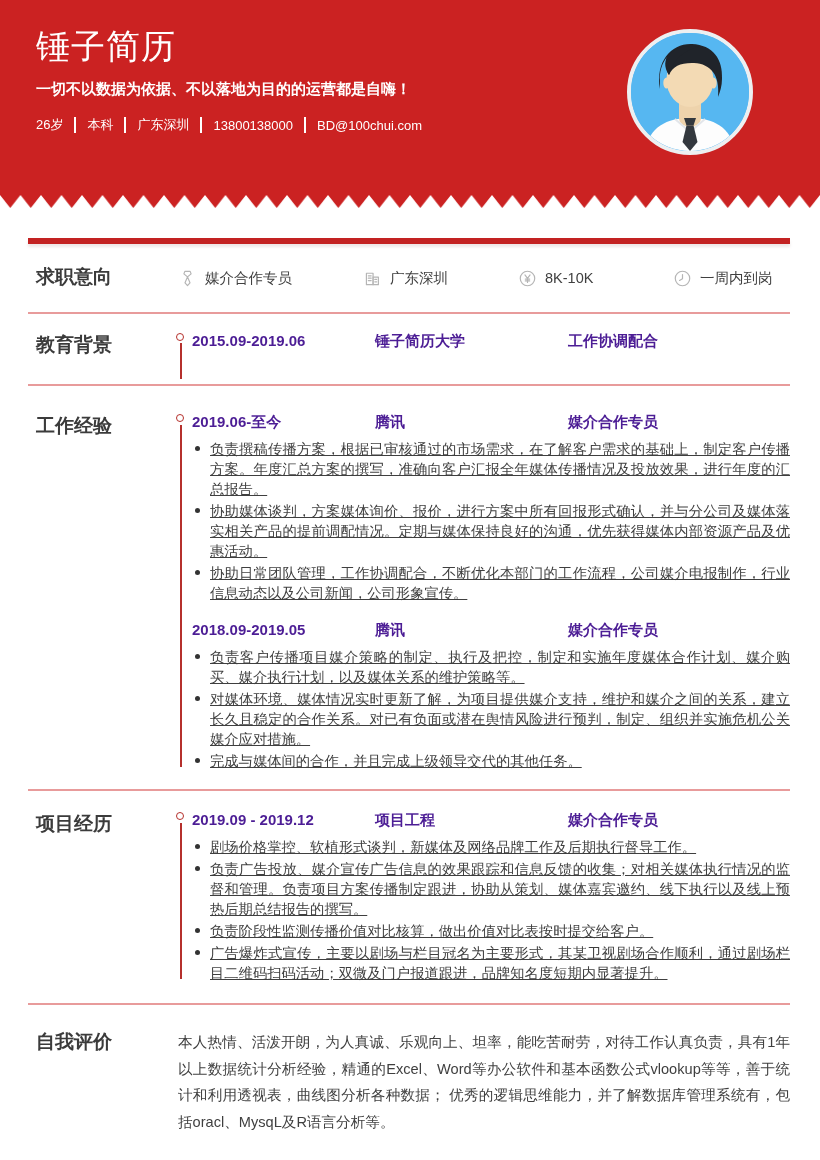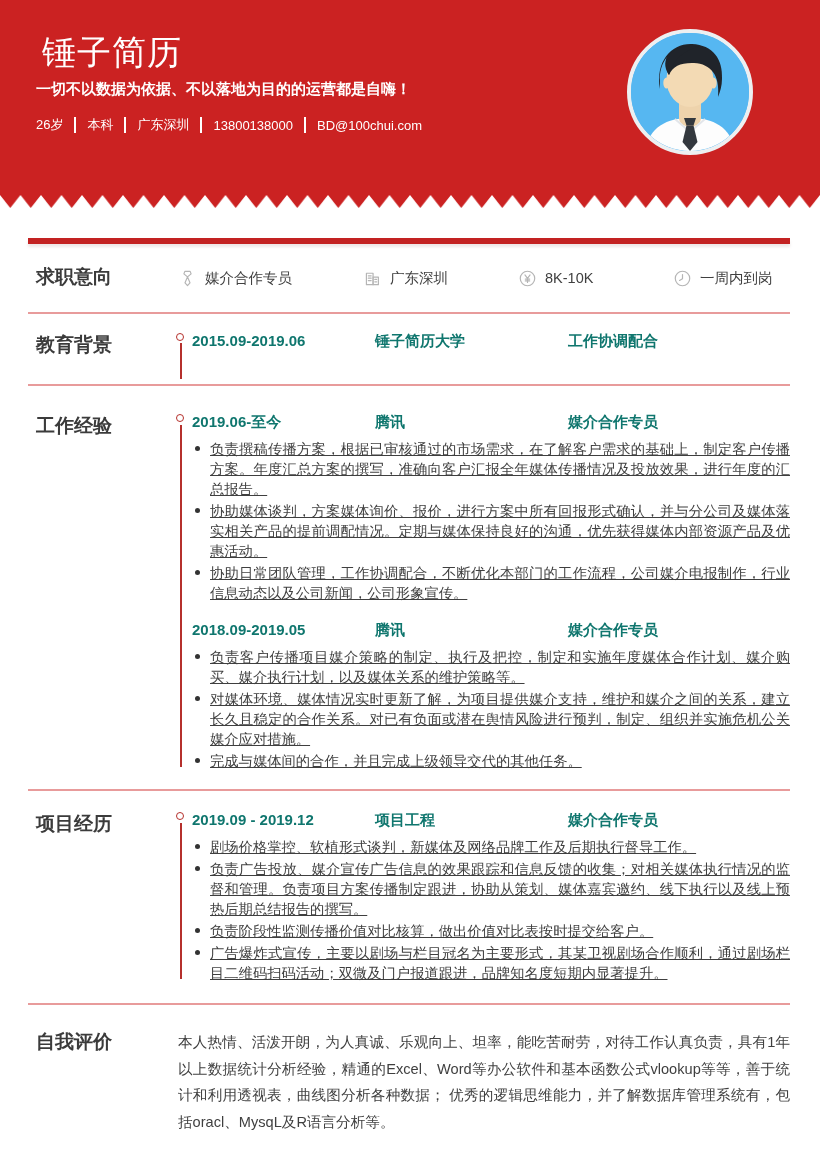--- a/index.html
+++ b/index.html
@@ -5,21 +5,21 @@
   html,body { margin:0; padding:0; background:#fff; }
   .page {
     position:relative; width:820px; height:1160px; margin:0 auto;
     background:#ffffff; overflow:hidden;
     font-family:"Liberation Sans","DejaVu Sans",sans-serif;
     color:#3f3f3f;
   }
 
   
   .hero { position:relative; height:195px; background:#cb2222; color:#fff; }
-  .hero-title { position:absolute; left:36px; top:24px; margin:6px; font-size:34px; font-weight:500; letter-spacing:1px; }
+  .hero-title { position:absolute; left:36px; top:24px; margin:0; font-size:34px; font-weight:500; letter-spacing:1px; }
   .hero-subtitle { position:absolute; left:36px; top:80px; margin:0; font-size:15px; font-weight:700; }
   .hero-info { position:absolute; left:36px; top:116px; display:flex; align-items:center; font-size:13px; }
   .pipe { width:2px; height:16px; background:#ffffff; margin:0 11px; }
 
   .avatar {
     position:absolute; left:627px; top:29px; width:126px; height:126px;
     border-radius:50%; box-sizing:border-box; border:4px solid #edeff1;
     background:#56b7f1; overflow:hidden;
   }
   .avatar svg { display:block; width:118px; height:118px; }
@@ -46,21 +46,21 @@
         stroke-width:1.25; stroke-linecap:round; stroke-linejoin:round; }
 
   
   .timeline { position:relative; padding-left:14px; }
   .timeline::before { content:""; position:absolute; left:2px; top:14px; bottom:4px;
                       width:1.5px; background:#b5302c; }
   .timeline::after { content:""; position:absolute; left:-2px; top:3px; width:6px; height:6px;
                      border:1.6px solid #b5302c; border-radius:50%; background:#fff; }
 
   .entry-header { display:grid; grid-template-columns:183px 193px auto;
-                  font-size:15px; font-weight:700; color:#0f766e; line-height:21px; }
+                  font-size:15px; font-weight:700; color:#4c1d95; line-height:21px; }
 
   .bullets { list-style:none; margin:7px 0 0; padding:0;
              font-size:14.3px; line-height:20px; color:#3f3f3f; text-align:justify;text-decoration:underline; }
   .bullets li { position:relative; padding-left:18px; margin-bottom:2px; }
   .bullets li::before { content:""; position:absolute; left:3px; top:7px;
                         width:5px; height:5px; border-radius:50%; background:#333; }
 
   .entry + .entry { margin-top:16px; }
 
   

